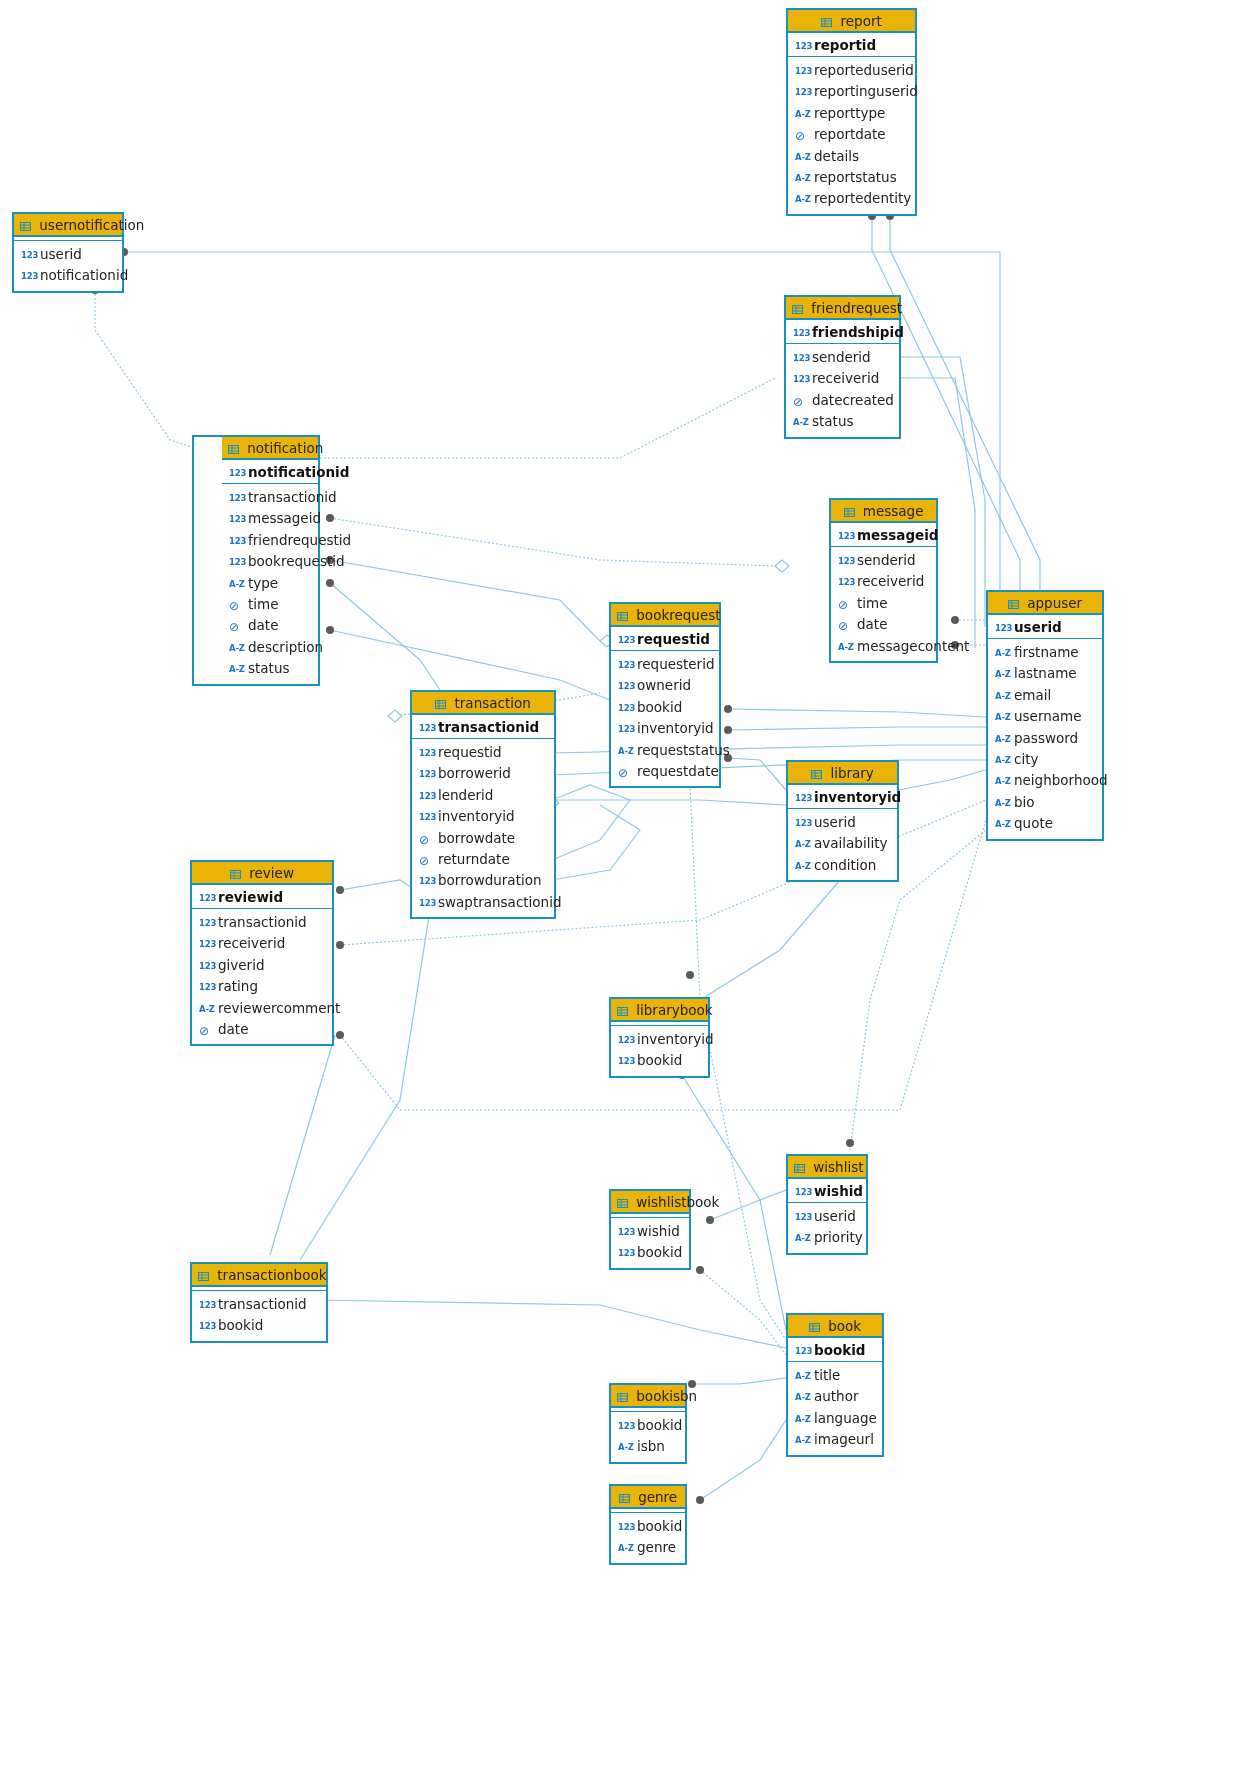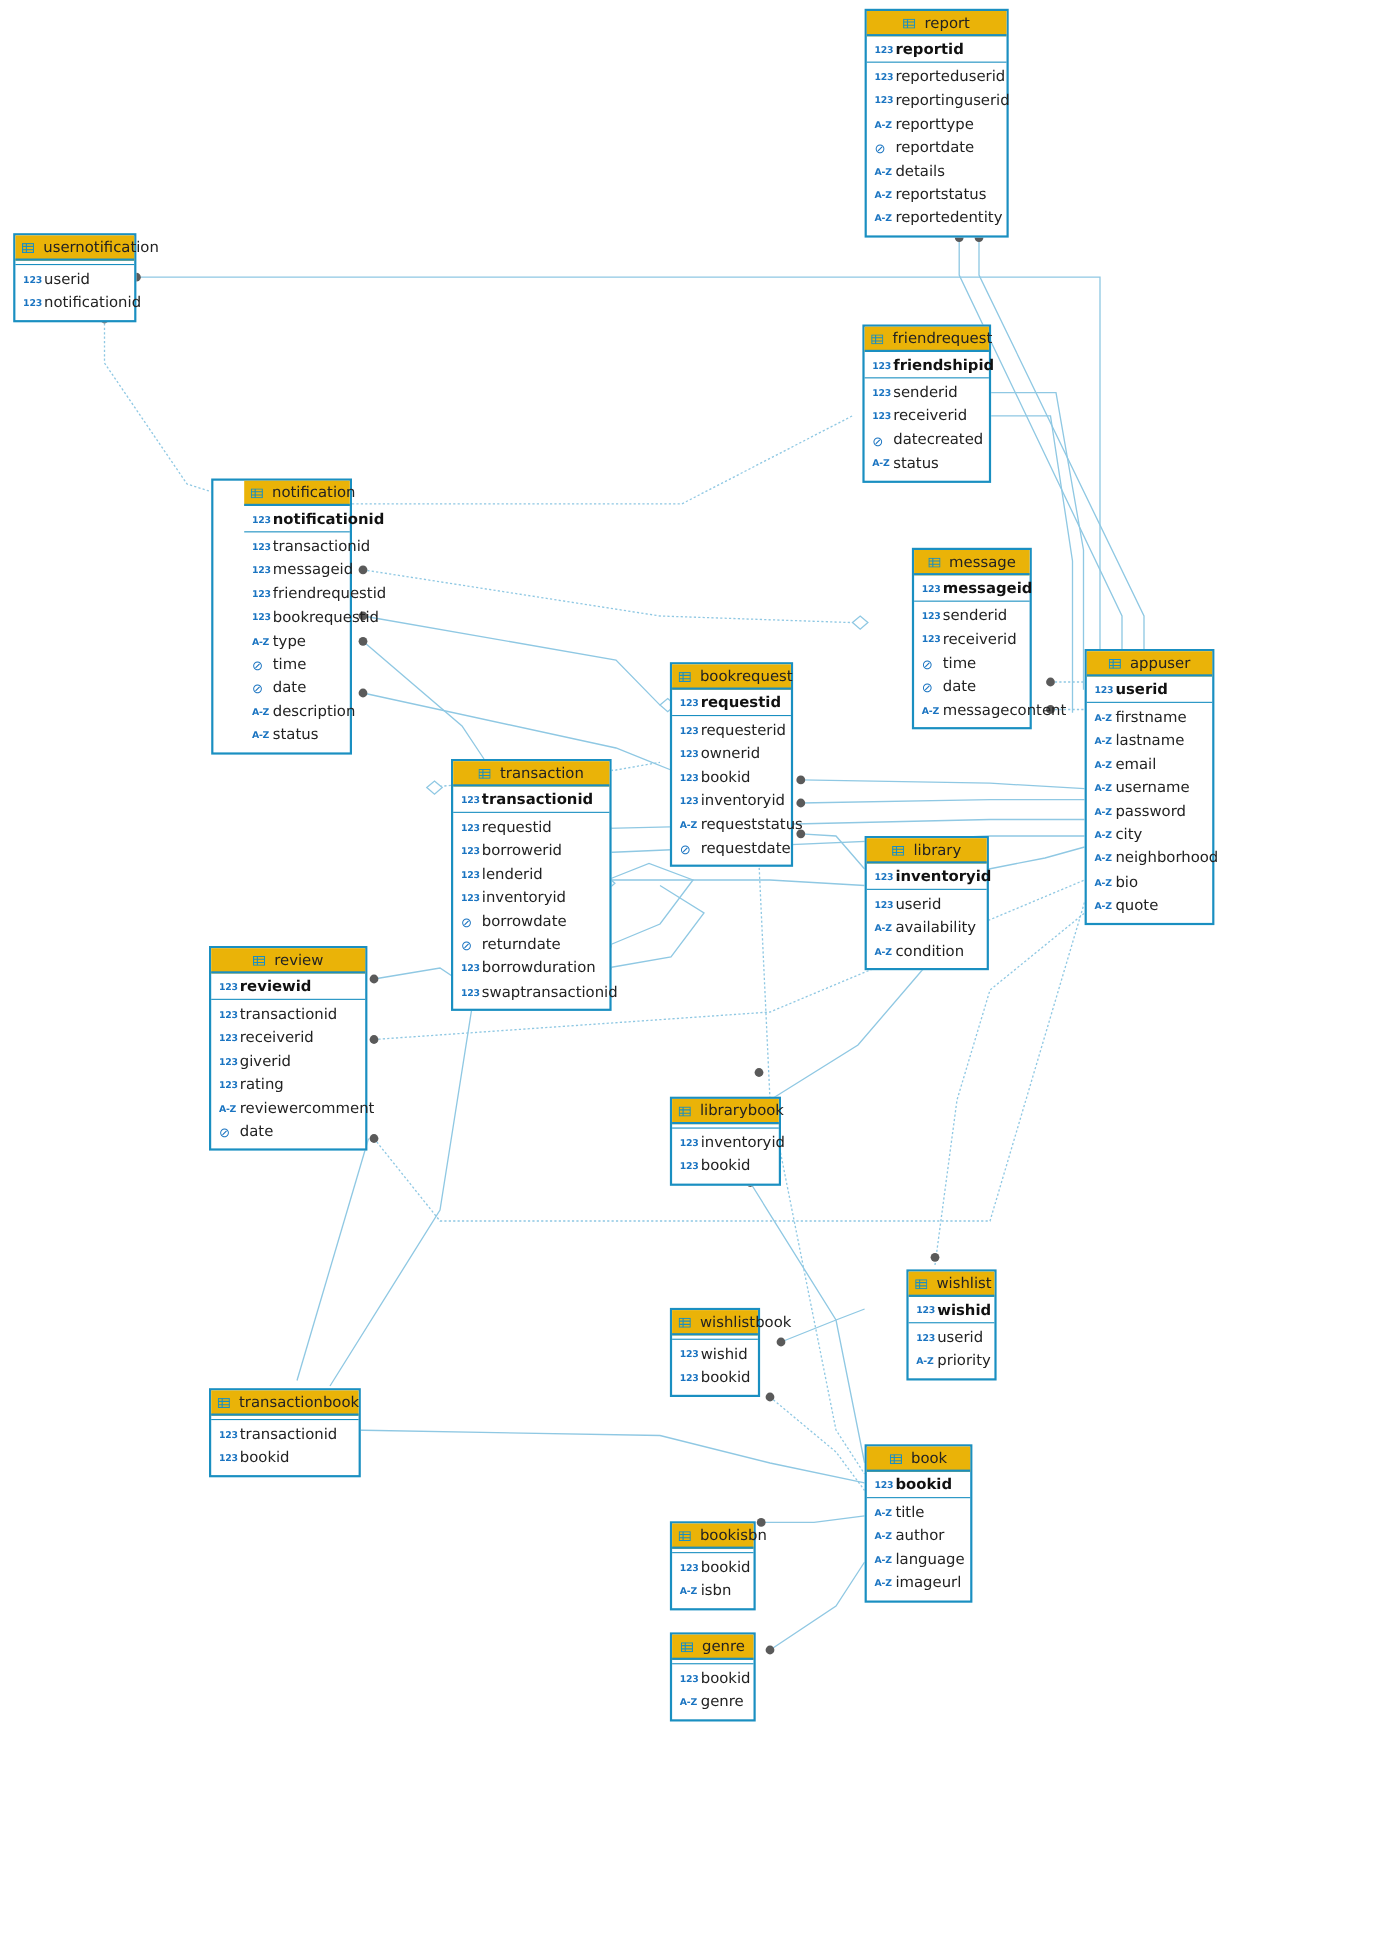--- a/index.html
+++ b/index.html
@@ -460,21 +460,21 @@
         </svg>
       </span>
       <span class="hdr-label">librarybook</span>
     </div>
     <div class="entity-pk" style="height: 4px;"></div>
     <div class="entity-body">
           <div class="field"><span class="ftype">123</span><span class="fname">inventoryid</span></div>
           <div class="field"><span class="ftype">123</span><span class="fname">bookid</span></div>
         </div>
   </div>
-      <div class="entity" style="left: 824px; top: 1154px; width: 82px;">
+      <div class="entity" style="left: 786px; top: 1154px; width: 82px;">
     <div class="entity-header">
       <span class="tbl-icon">
         <svg width="11" height="9" viewBox="0 0 11 9">
           <rect x="0.5" y="0.5" width="10" height="8" fill="none" stroke="#1a8fc1"></rect>
           <line x1="0.5" y1="3" x2="10.5" y2="3" stroke="#1a8fc1"></line>
           <line x1="0.5" y1="6" x2="10.5" y2="6" stroke="#1a8fc1"></line>
           <line x1="4" y1="0.5" x2="4" y2="8.5" stroke="#1a8fc1"></line>
         </svg>
       </span>
       <span class="hdr-label">wishlist</span>

